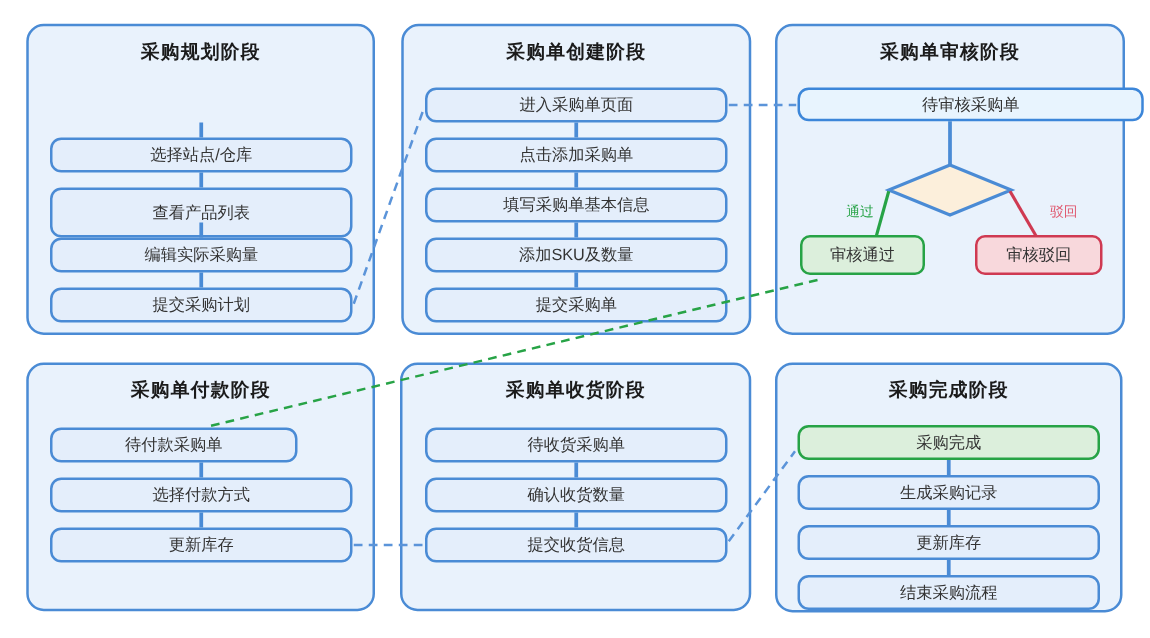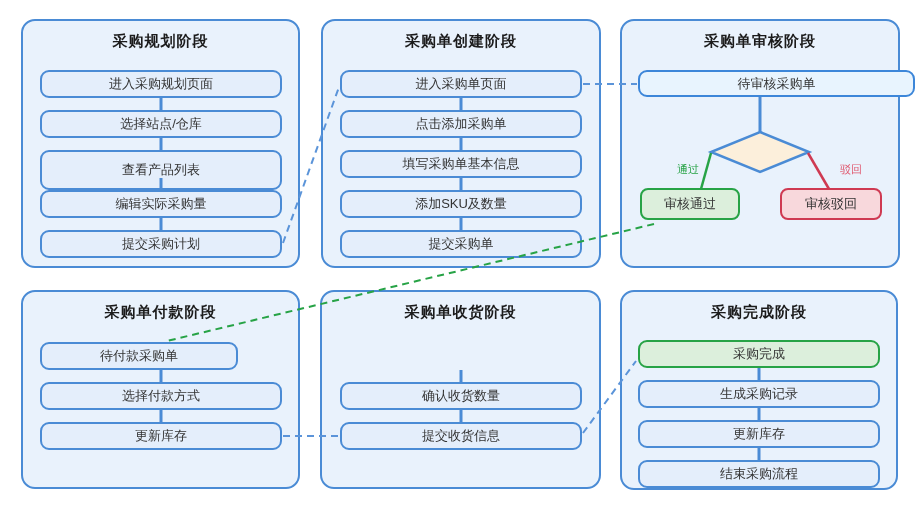--- a/index.html
+++ b/index.html
@@ -59,21 +59,20 @@
   </div>
 
   <div class="stage" style="left:320px;top:290px;width:281px;height:199px">
     <div class="stage-title" style="top:11px">采购单收货阶段</div>
   </div>
 
   <div class="stage" style="left:620px;top:290px;width:278px;height:200px">
     <div class="stage-title" style="top:11px">采购完成阶段</div>
   </div>
 
-  <div class="step" style="left:40px;top:70px;width:242px;height:28px">进入采购规划页面</div>
   <div class="step" style="left:40px;top:110px;width:242px;height:28px">选择站点/仓库</div>
   <div class="step" style="left:40px;top:150px;width:242px;height:40px">查看产品列表</div>
   <div class="step" style="left:40px;top:190px;width:242px;height:28px">编辑实际采购量</div>
   <div class="step" style="left:40px;top:230px;width:242px;height:28px">提交采购计划</div>
 
   <div class="step" style="left:340px;top:70px;width:242px;height:28px">进入采购单页面</div>
   <div class="step" style="left:340px;top:110px;width:242px;height:28px">点击添加采购单</div>
   <div class="step" style="left:340px;top:150px;width:242px;height:28px">填写采购单基本信息</div>
   <div class="step" style="left:340px;top:190px;width:242px;height:28px">添加SKU及数量</div>
   <div class="step" style="left:340px;top:230px;width:242px;height:28px">提交采购单</div>
@@ -82,20 +81,21 @@
   <div class="diamond-label">审核结果</div>
   <div class="edge-label pass" style="left:668px;top:162px">通过</div>
   <div class="edge-label reject" style="left:831px;top:162px">驳回</div>
   <div class="step approved" style="left:640px;top:188px;width:100px;height:32px;border-radius:8px">审核通过</div>
   <div class="step rejected" style="left:780px;top:188px;width:102px;height:32px;border-radius:8px">审核驳回</div>
 
   <div class="step" style="left:40px;top:342px;width:198px;height:28px">待付款采购单</div>
   <div class="step" style="left:40px;top:382px;width:242px;height:28px">选择付款方式</div>
   <div class="step" style="left:40px;top:422px;width:242px;height:28px">更新库存</div>
 
+  <div class="step" style="left:340px;top:342px;width:242px;height:28px">待收货采购单</div>
   <div class="step" style="left:340px;top:382px;width:242px;height:28px">确认收货数量</div>
   <div class="step" style="left:340px;top:422px;width:242px;height:28px">提交收货信息</div>
 
   <div class="step done" style="left:638px;top:340px;width:242px;height:28px">采购完成</div>
   <div class="step" style="left:638px;top:380px;width:242px;height:28px">生成采购记录</div>
   <div class="step" style="left:638px;top:420px;width:242px;height:28px">更新库存</div>
   <div class="step" style="left:638px;top:460px;width:242px;height:28px">结束采购流程</div>
 
   <svg id="wires" width="920" height="510" viewBox="0 0 920 510">
 

